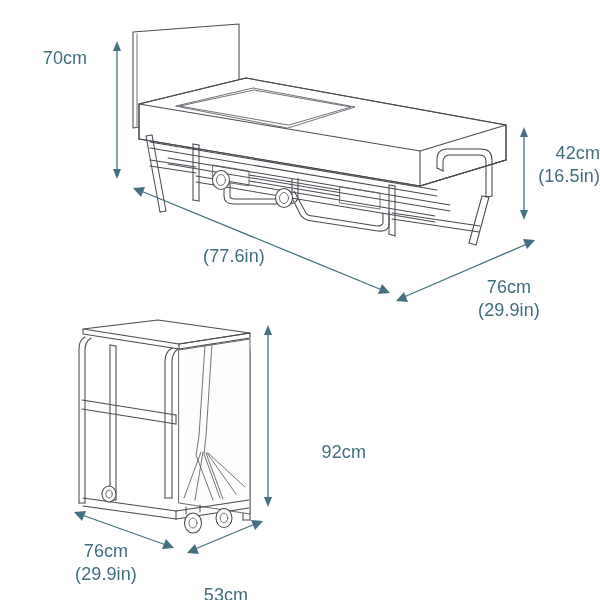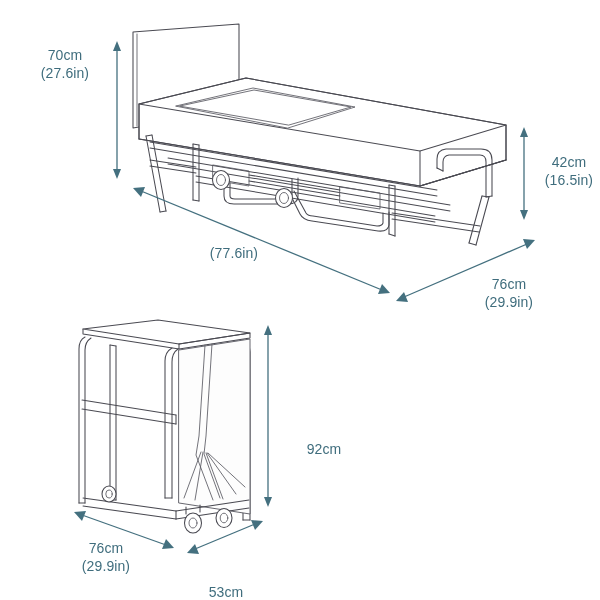--- a/index.html
+++ b/index.html
@@ -60,21 +60,21 @@
     stroke-width: 1.3;
   }
   .dim-head {
     fill: #44707f;
     stroke: none;
   }
   .dim-label {
     position: absolute;
     color: #3f6d7d;
     font-family: "Liberation Sans", sans-serif;
-    font-size: 14px;
+    font-size: 18px;
     line-height: 1.28;
     text-align: center;
     white-space: nowrap;
     letter-spacing: 0.1px;
   }
   .dim-label .val { display: block; }
   .dim-label .alt { display: block; }
 </style>
 </head>
 <body>
@@ -271,38 +271,37 @@
     <g>
       <line class="dim-line" x1="195" y1="549" x2="255" y2="524"></line>
       <polygon class="dim-head" points="187,553 195,544 199,554"></polygon>
       <polygon class="dim-head" points="263,521 255,530 251,520"></polygon>
     </g>
 
   </svg>
 
   <div class="dim-label" style="left:22px; top:47px; width:86px;">
     <span class="val">70cm</span>
-    <span class="alt">(27.6in)</span>
-  </div>
-
-  <div class="dim-label" style="left:538px; top:154px; width:62px; text-align:center;">
+  </div>
+
+  <div class="dim-label" style="left:538px; top:142px; width:62px; text-align:right;">
     <span class="val">42cm</span>
     <span class="alt">(16.5in)</span>
   </div>
 
   <div class="dim-label" style="left:182px; top:245px; width:104px;">
     <span class="alt">(77.6in)</span>
   </div>
 
   <div class="dim-label" style="left:458px; top:276px; width:102px;">
     <span class="val">76cm</span>
     <span class="alt">(29.9in)</span>
   </div>
 
-  <div class="dim-label" style="left:282px; top:441px; width:84px; text-align:center;">
+  <div class="dim-label" style="left:282px; top:441px; width:84px; text-align:right;">
     <span class="val">92cm</span>
   </div>
 
   <div class="dim-label" style="left:58px; top:540px; width:96px;">
     <span class="val">76cm</span>
     <span class="alt">(29.9in)</span>
   </div>
 
   <div class="dim-label" style="left:178px; top:556px; width:96px;margin-top:28px;">
     <span class="val">53cm</span>

